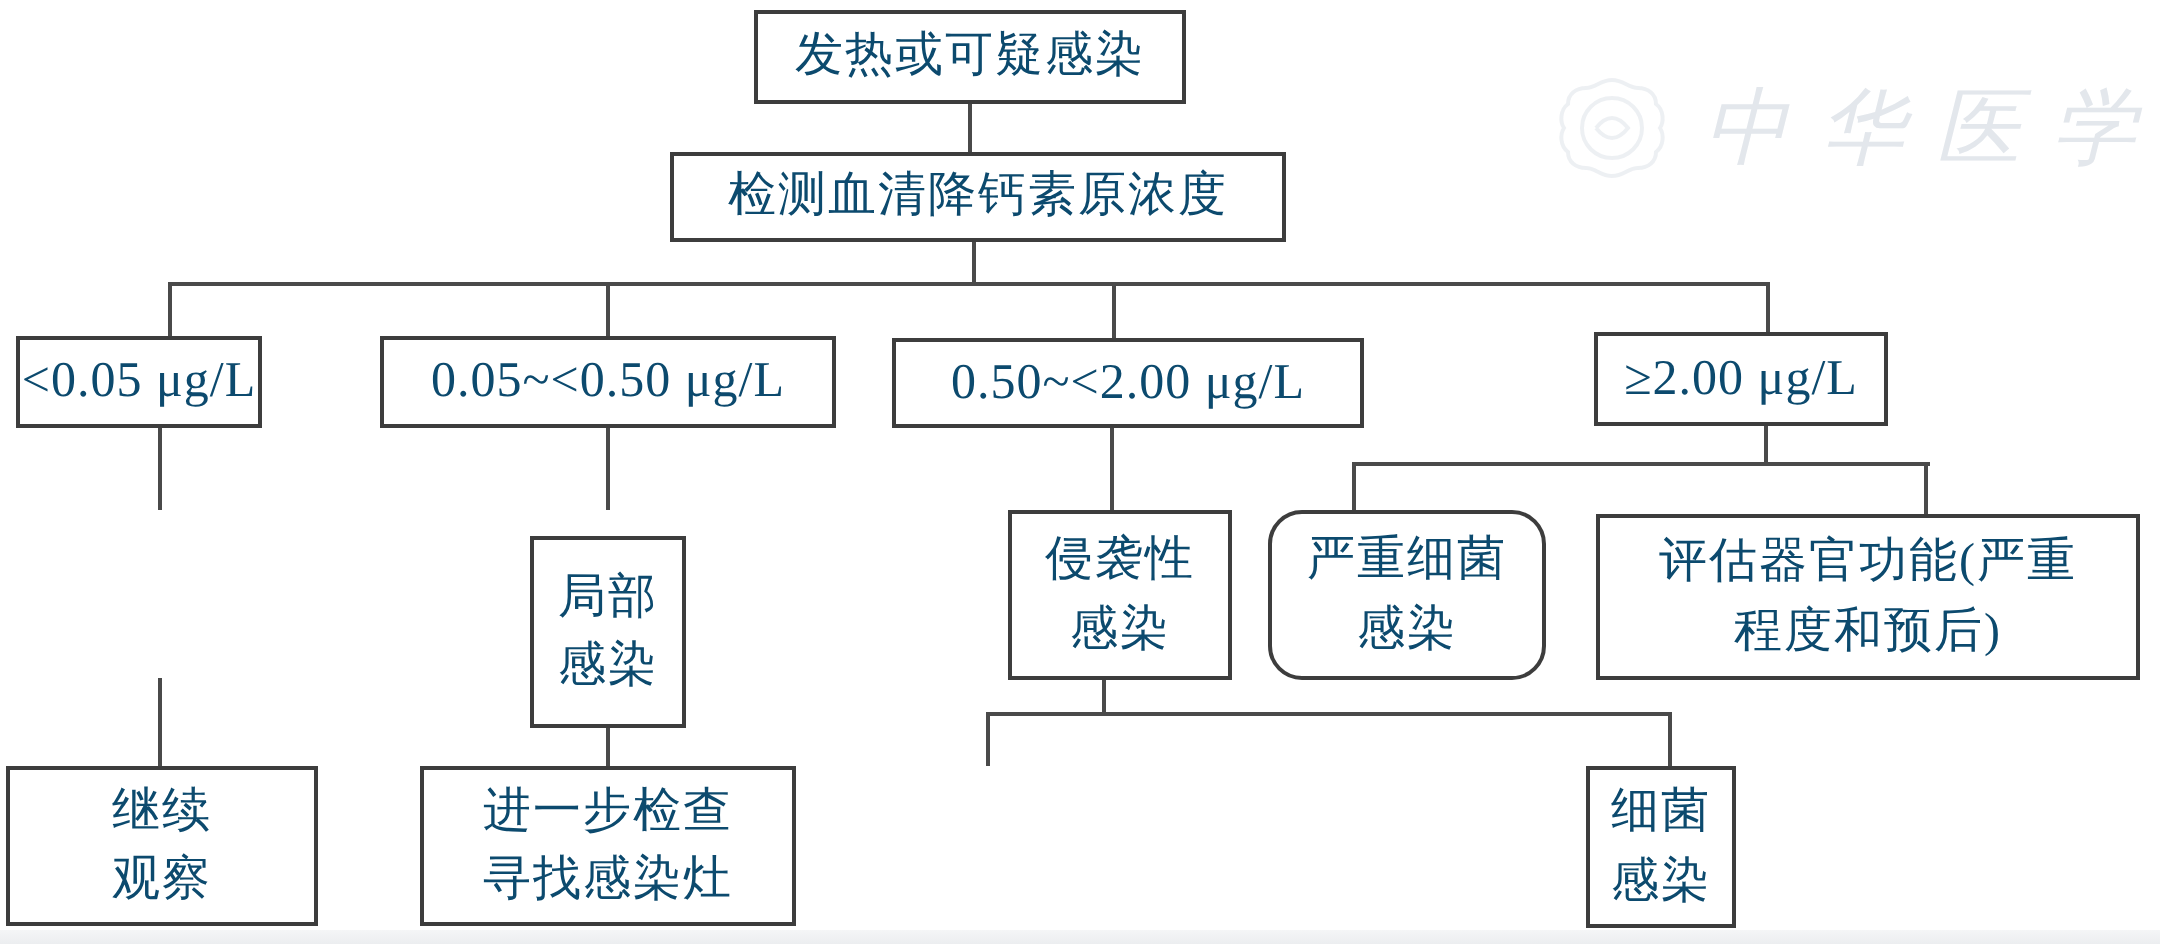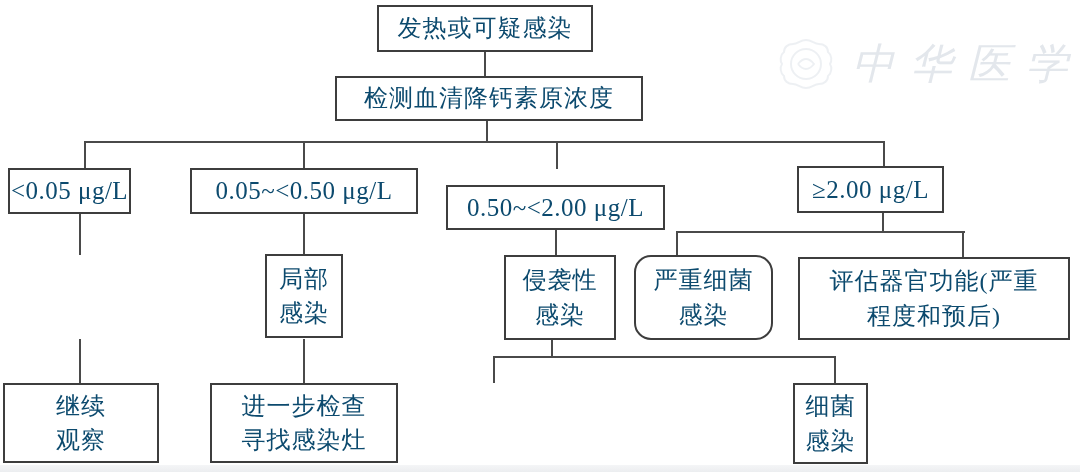--- a/index.html
+++ b/index.html
@@ -91,26 +91,26 @@
   <div class="edge v" style="left:834px;top:356px;height:27px;"></div>
 
   <div class="node" style="left:377px;top:5px;width:216px;height:47px;">发热或可疑感染</div>
 
   <div class="node" style="left:335px;top:76px;width:308px;height:45px;">检测血清降钙素原浓度</div>
 
   <div class="node num" style="left:8px;top:168px;width:123px;height:46px;">&lt;0.05 μg/L</div>
 
   <div class="node num" style="left:190px;top:168px;width:228px;height:46px;">0.05~&lt;0.50 μg/L</div>
 
-  <div class="node num" style="left:446px;top:185px;width:219px;height:45px;">0.50~&lt;2.00 μg/L</div>
+  <div class="node num" style="left:446px;top:169px;width:236px;height:45px;">0.50~&lt;2.00 μg/L</div>
 
   <div class="node num" style="left:797px;top:166px;width:147px;height:47px;">≥2.00 μg/L</div>
 
 
-  <div class="node" style="left:265px;top:254px;width:78px;height:84px;font-family:Liberation Serif, serif;">局部
+  <div class="node" style="left:265px;top:268px;width:78px;height:96px;font-family:Liberation Serif, serif;">局部
 感染</div>
 
   <div class="node" style="left:504px;top:255px;width:112px;height:85px;">侵袭性
 感染</div>
 
   <div class="node" style="left:634px;top:255px;width:139px;height:85px;border-radius:17px;">严重细菌
 感染</div>
 
   <div class="node" style="left:798px;top:257px;width:272px;height:83px;">评估器官功能(严重
 程度和预后)</div>

